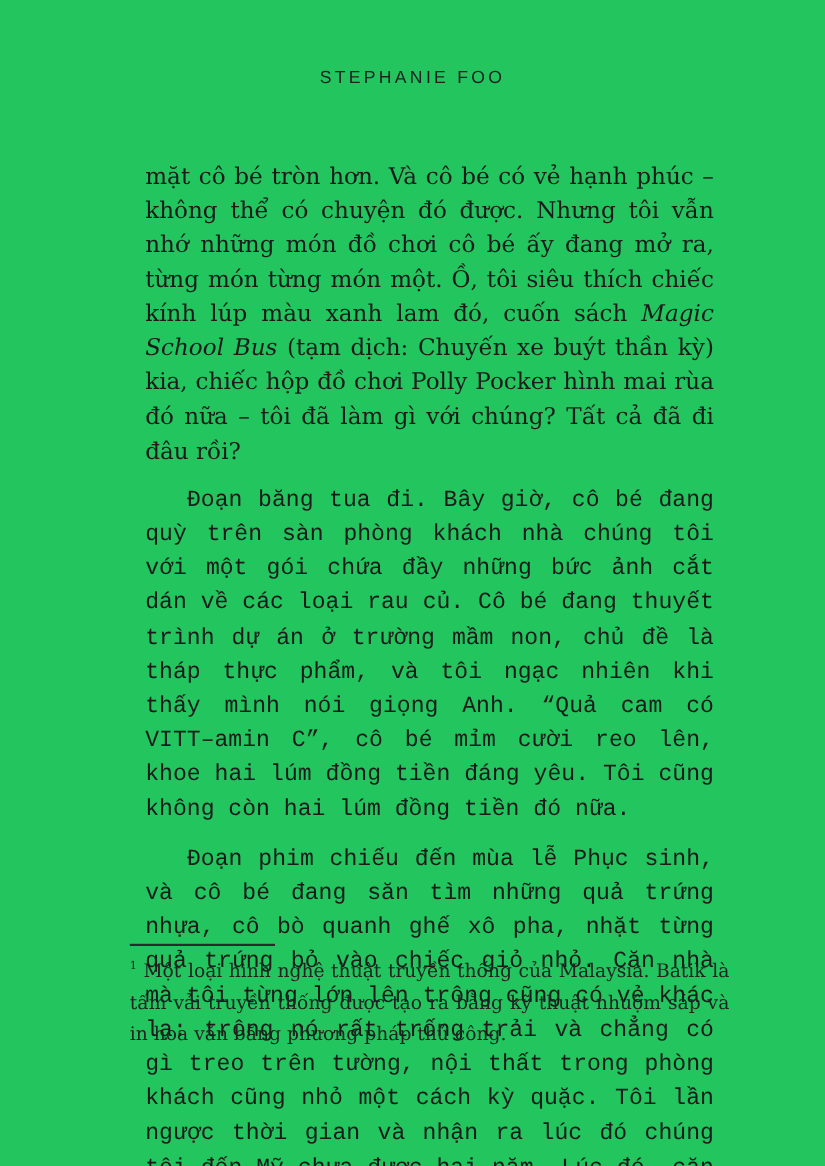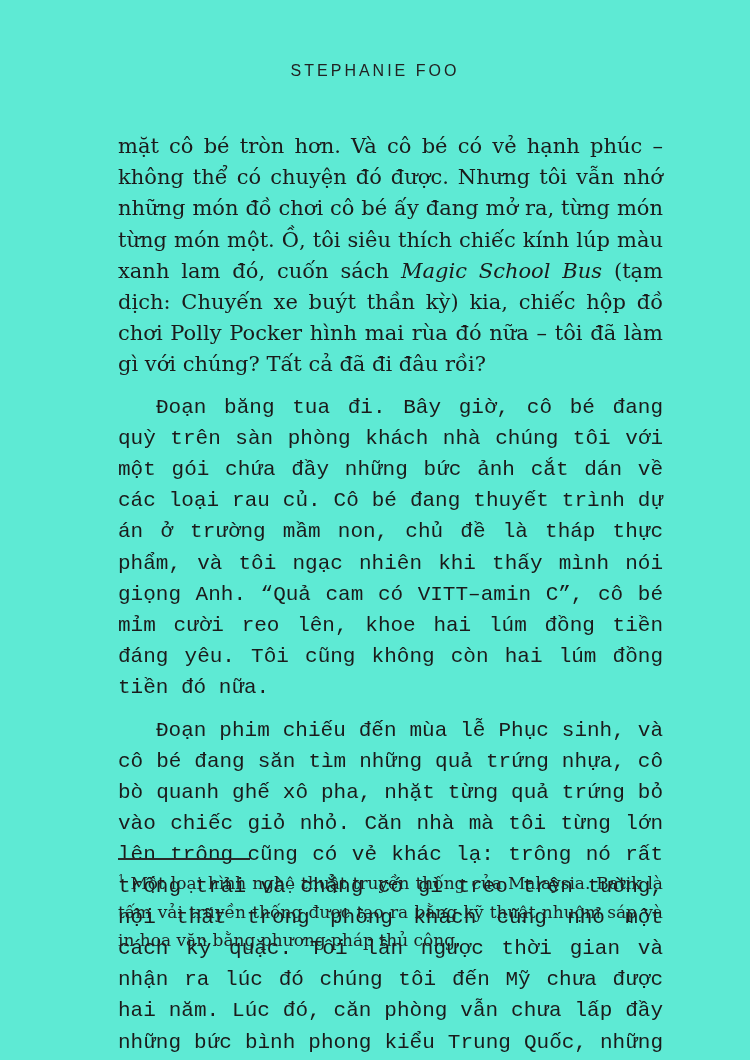--- a/index.html
+++ b/index.html
@@ -4,21 +4,21 @@
 <style>
   html, body {
     margin: 0;
     padding: 0;
     background: #ffffff;
   }
   .page {
     position: relative;
     width: 750px;
     height: 1060px;
-    background: #5eead4;
+    background: #22c55e;
     color: #1b1b1b;
     overflow: hidden;
   }
   .running-head {
     position: absolute;
     top: 62px;
     left: 0;
     width: 100%;
     text-align: center;
     font-family: "Liberation Sans", sans-serif;
@@ -32,21 +32,21 @@
     top: 131px;
     left: 118px;
     width: 545px;
     font-family: "DejaVu Serif", "Liberation Serif", serif;
     font-size: 21px;
     line-height: 31.2px;
     text-align: justify;
     color: #1b1b1b;
   }
   .body-text p {
-    margin: 0;
+    margin: 14px;
   }
   .body-text p + p {
     margin-top: 11px;
     text-indent: 38px;
     font-family: Liberation Mono, monospace;
   }
   .italic {
     font-style: italic;
   }
   sup.fn-ref {

